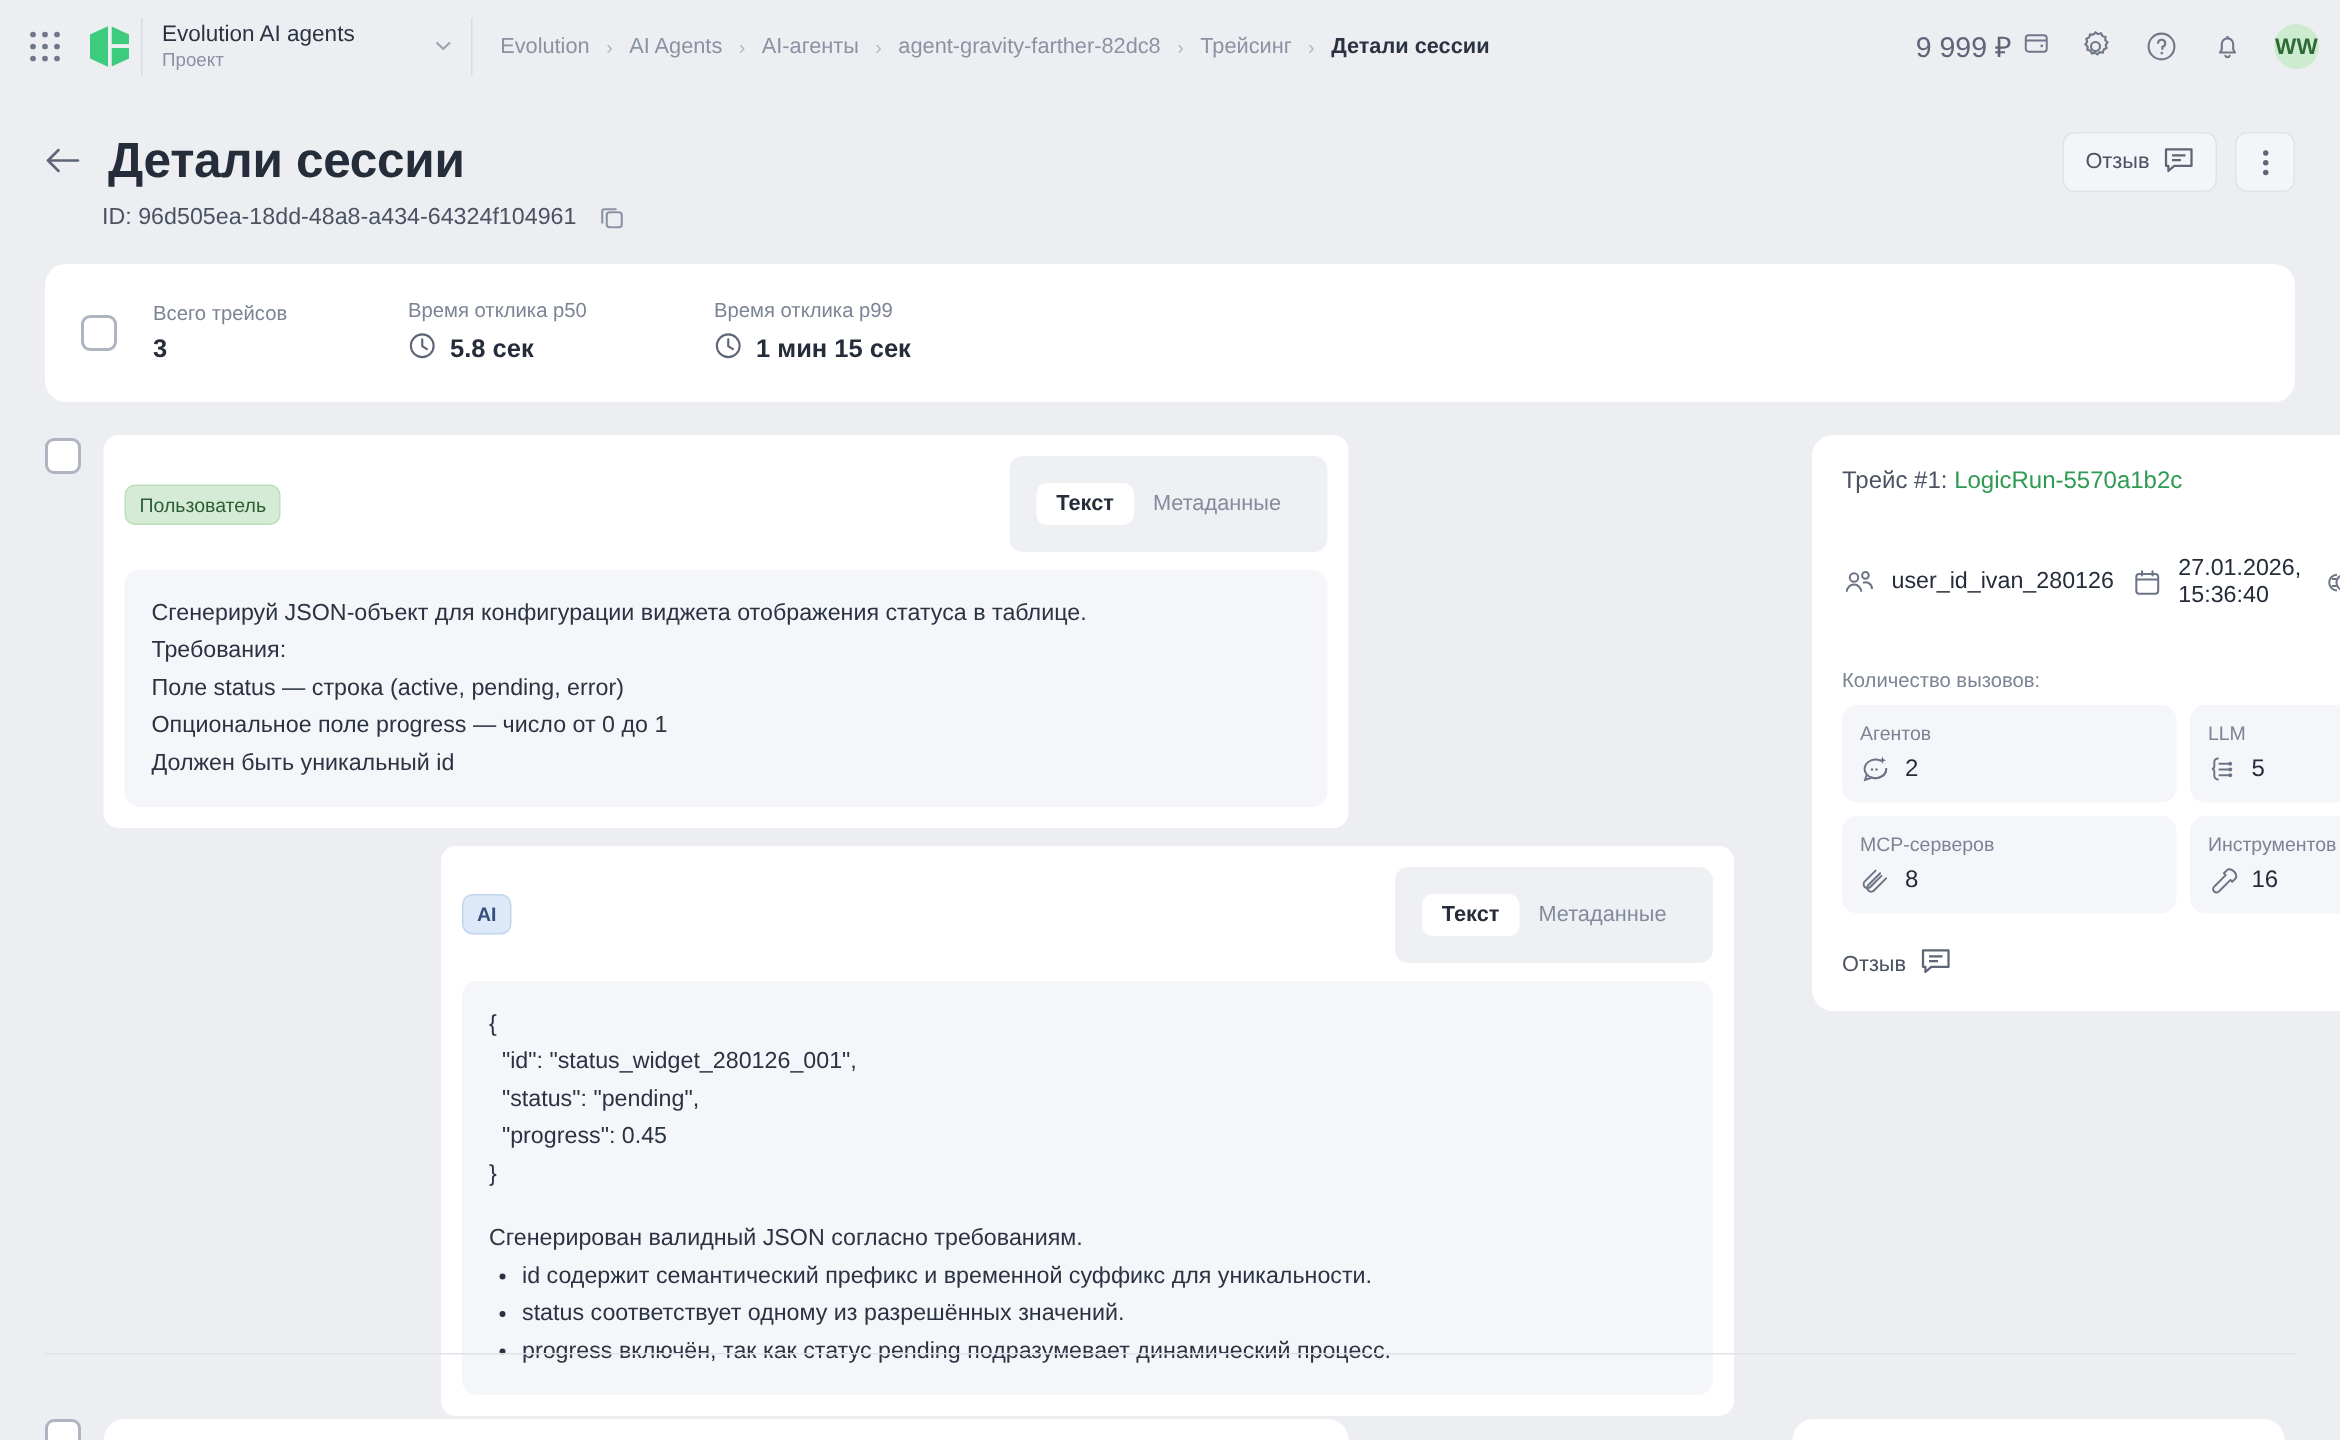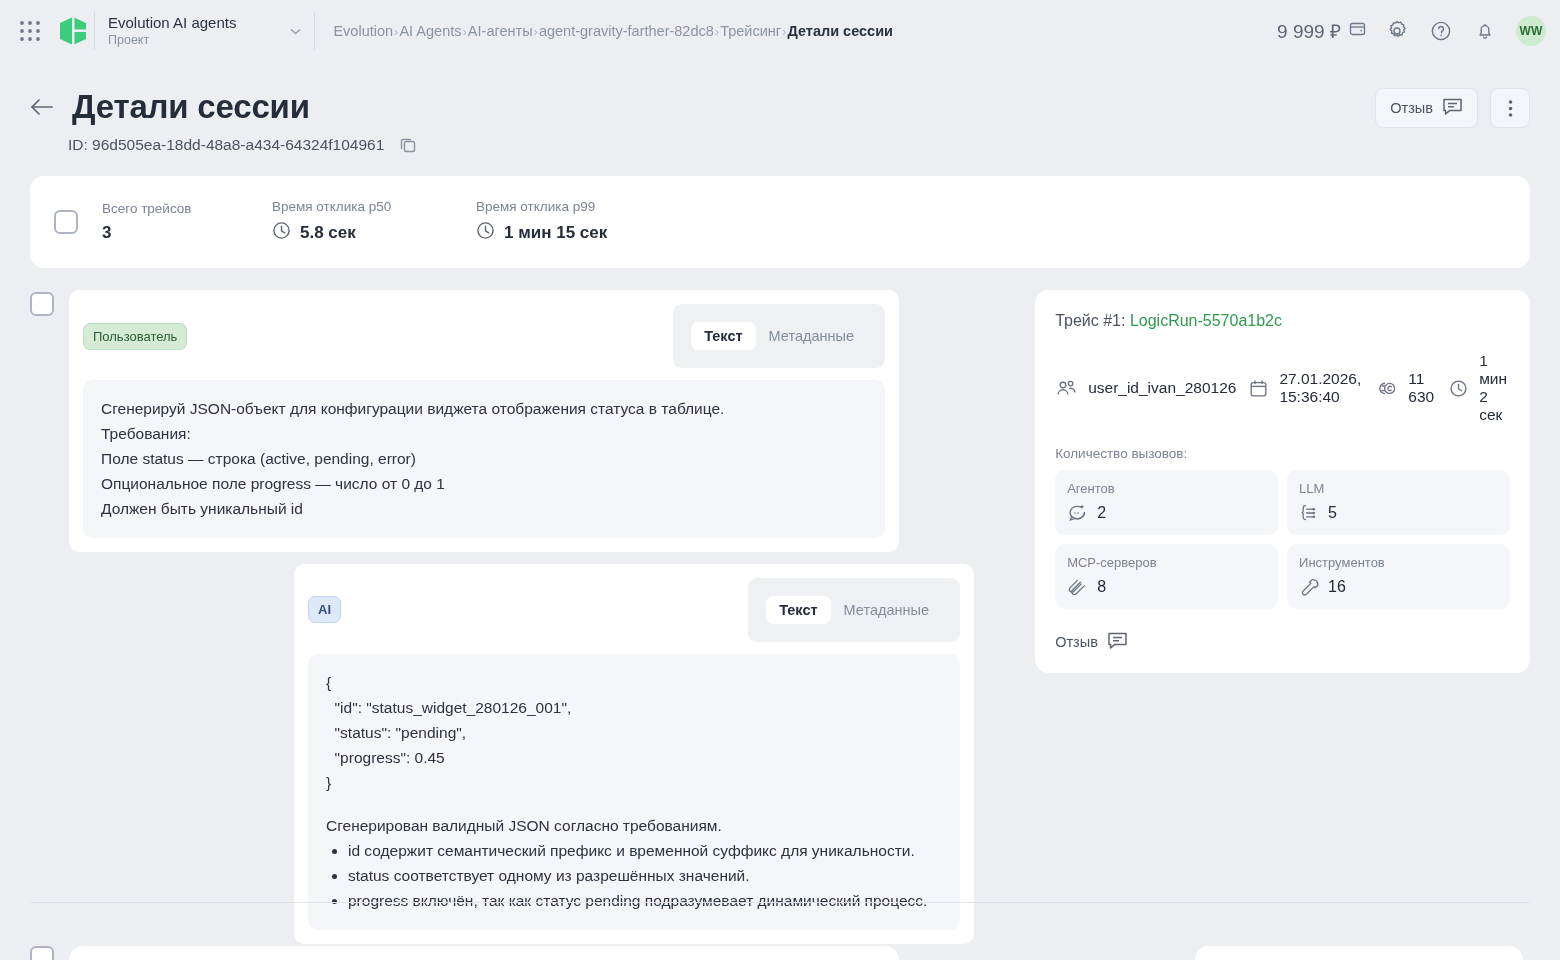--- a/index.html
+++ b/index.html
@@ -35,38 +35,38 @@
     content: ""; position: absolute; top: 12px; bottom: 12px; width: 1px; background: #d6dae2;
   }
   .proj::before { left: 0; }
   .proj::after { right: 0; }
   .proj-text { line-height: 1.15; }
   .proj-name { font-size: 15px; color: #2b3342; }
   .proj-sub { font-size: 12.5px; color: #8a92a3; margin-top: 2px; }
   .chev { color: #99a0ae; font-size: 11px; margin-left: 44px; }
 
   .crumbs {
-    display: flex; align-items: center; gap: 1px;
+    display: flex; align-items: center; gap: 11px;
     margin-left: 18px; font-size: 14.5px; color: #8b93a3;
     white-space: nowrap;
   }
   .crumbs .sep { color: #b2b8c4; font-size: 13px; }
   .crumbs .c-link { cursor: pointer; }
   .crumbs .c-cur { color: #2b3342; font-weight: 700; }
 
   .top-right {
     position: absolute; right: 14px; top: 0; height: 62px;
     display: flex; align-items: center; gap: 18px;
   }
   .balance { display: flex; align-items: center; gap: 8px; color: #5d6576; font-size: 19px; cursor: pointer; }
   .icon-btn { width: 26px; height: 26px; display: flex; align-items: center; justify-content: center; cursor: pointer; color: #8b93a3; }
   .avatar {
     width: 30px; height: 30px; border-radius: 50%;
     background: #cdebcf; color: #2d6b36;
-    font-size: 12px; font-weight: 700;
+    font-size: 15px; font-weight: 700;
     display: flex; align-items: center; justify-content: center;
     cursor: pointer; letter-spacing: .2px;
   }
 
   
   .page-head { padding: 26px 30px 0 30px; position: relative; }
   .title-row { display: flex; align-items: center; gap: 18px; }
   .back-arrow { color: #5d6576; cursor: pointer; display: flex; align-items: center; }
   .page-title { font-size: 33px; font-weight: 700; color: #252c3a; letter-spacing: -.2px; }
   .id-row { display: flex; align-items: center; gap: 14px; margin: 9px 0 0 38px; }
@@ -105,21 +105,21 @@
   .m3 { }
 
   
   .conv { display: flex; padding: 0 30px; margin-top: 22px; gap: 0; }
   .conv-left { flex: 0 0 auto; padding-top: 2px; }
   .conv-mid { flex: 1 1 auto; padding-left: 15px; padding-right: 52px; }
   .conv-right { flex: 0 0 328px; }
 
   .msg-card { background: #fff; border-radius: 10px; padding: 14px 14px 14px 14px; }
   .msg-user { width: 830px; }
-  .msg-ai { width: 680px; margin-left: 225px; margin-top: 12px; }
+  .msg-ai { width: 862px; margin-left: 225px; margin-top: 12px; }
 
   .msg-head { display: flex; align-items: center; justify-content: space-between; }
   .badge-user {
     background: #d5ebd6; color: #2c5e33; border: 1px solid #bcdfbe;
     font-size: 13px; border-radius: 7px; padding: 5px 9px;
   }
   .badge-ai {
     background: #dde8f8; color: #35507c; border: 1px solid #c2d5ef;
     font-size: 13px; border-radius: 7px; padding: 5px 9px; font-weight: 600;
   }

